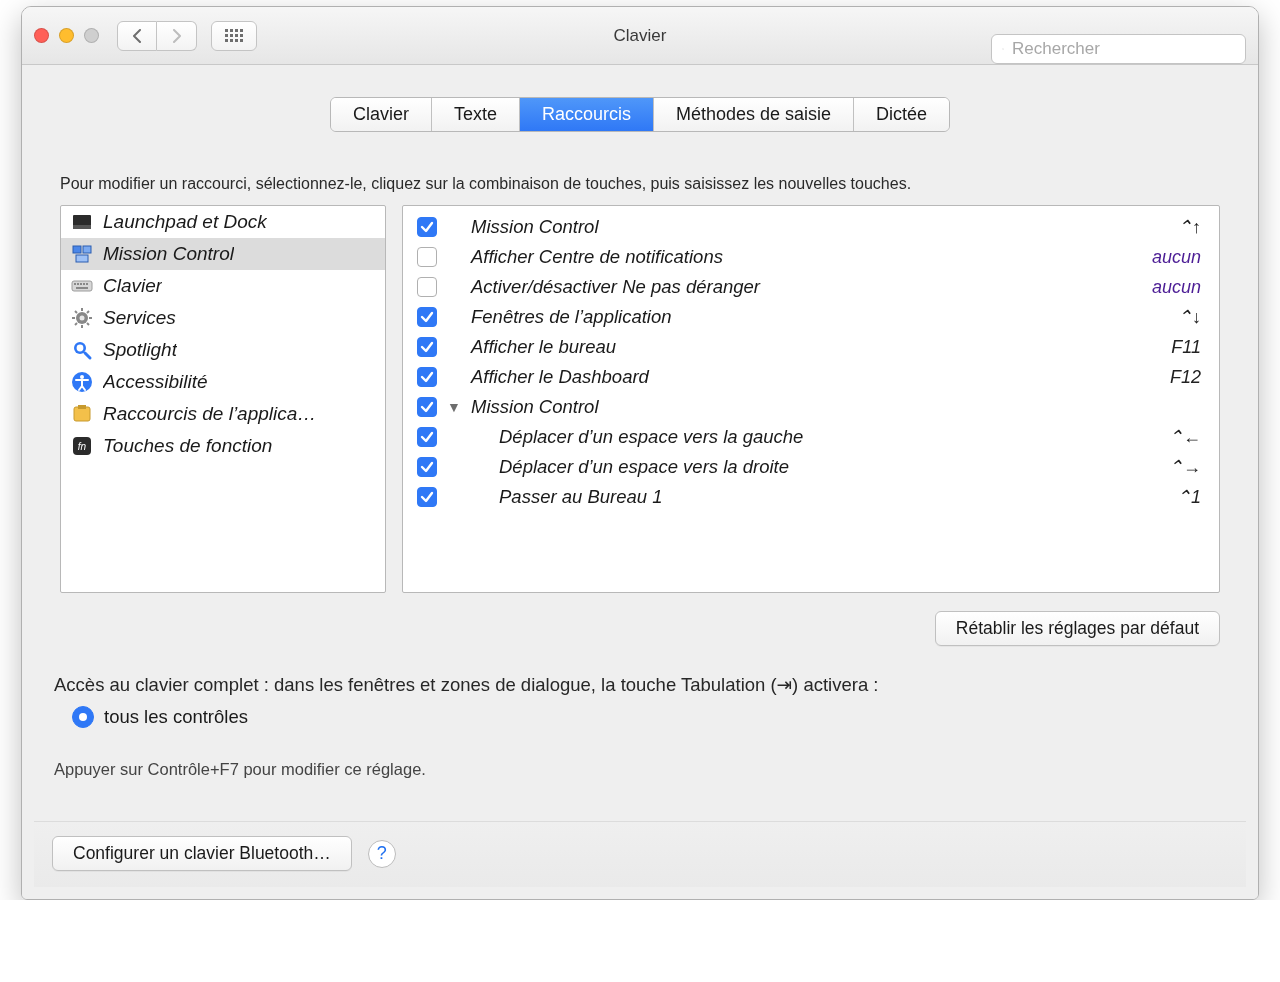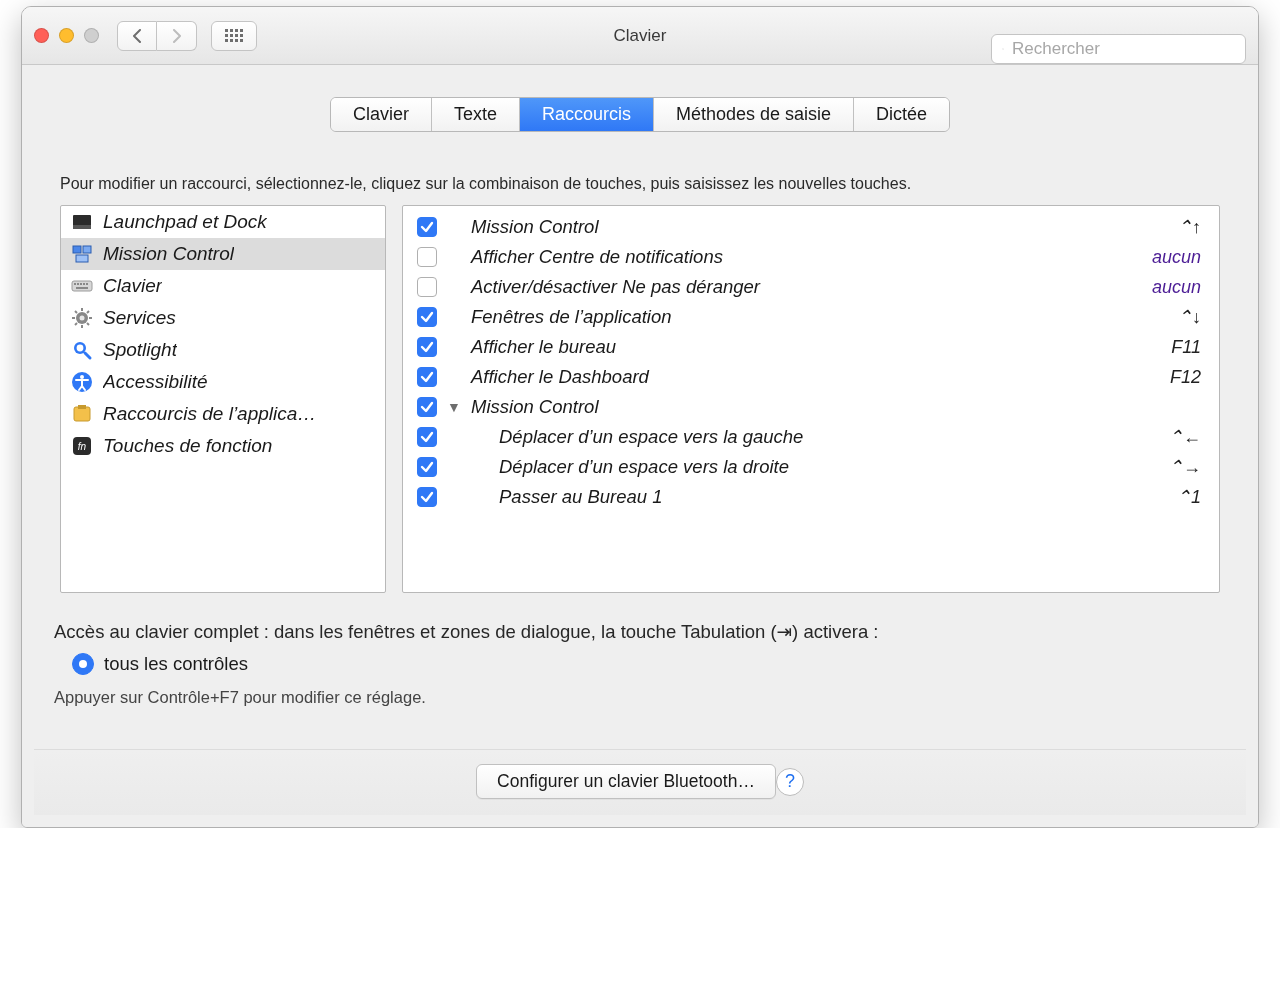--- a/index.html
+++ b/index.html
@@ -119,25 +119,25 @@
     padding:6px 20px; font-size:17.5px; color:#1a1a1a;
     box-shadow: 0 1px 0 rgba(0,0,0,.04);
   }
 
   .full-access{ margin:28px 20px 4px 20px; font-size:18.5px; color:#272727;}
   .radios{ margin:10px 0 4px 38px; display:flex; flex-direction:column; gap:10px; font-size:18.5px;}
   .radio-row{display:flex; align-items:center; gap:10px;}
   .radio{ width:22px; height:22px; border-radius:50%; border:1px solid #a6a6a6; background:#fff; display:flex; align-items:center; justify-content:center;}
   .radio.on{ background:#2f78f6; border-color:#2f78f6;}
   .radio.on::after{content:""; width:8px; height:8px; background:#fff; border-radius:50%;}
-  .hint{ margin:13px 20px 0 20px; font-size:16.5px; color:#444;}
+  .hint{ margin:32px 20px 0 20px; font-size:16.5px; color:#444;}
 
   .footer{
     margin-top:42px; padding:14px 18px 16px 18px;
-    display:flex; justify-content:center; align-items:center; gap:0;
+    display:flex; justify-content:flex-start; align-items:center; gap:16px;
     border-top:1px solid #dcdcdc;
     background:linear-gradient(#efefef,#eaeaea);
   }
   .help{
     width:28px;height:28px;border-radius:50%;border:1px solid #bcbcbc;background:#fff;
     display:flex;align-items:center;justify-content:center;color:#1e6ff0;font-size:18px;
   }
 </style>
 </head>
 <body>
@@ -384,20 +384,23 @@
                 <path d="M2 7 L6 11 L12 3" stroke="#fff" stroke-width="2.4" fill="none" stroke-linecap="round" stroke-linejoin="round"></path>
               </svg>
             </span>
             <span class="tri"></span>
             <span class="name">Passer au Bureau 1</span>
             <span class="key">⌃1</span>
           </div>
         </div>
     </div>
 
+    <div class="restore">
+      <button class="mac-btn">Rétablir les réglages par défaut</button>
+    </div>
 
     <div class="full-access">Accès au clavier complet : dans les fenêtres et zones de dialogue, la touche Tabulation (⇥) activera :</div>
     <div class="radios">
       <div class="radio-row">
         <div class="radio on" id="r1"></div>
         <span>tous les contrôles</span>
       </div>
     </div>
     <div class="hint">Appuyer sur Contrôle+F7 pour modifier ce réglage.</div>
 

